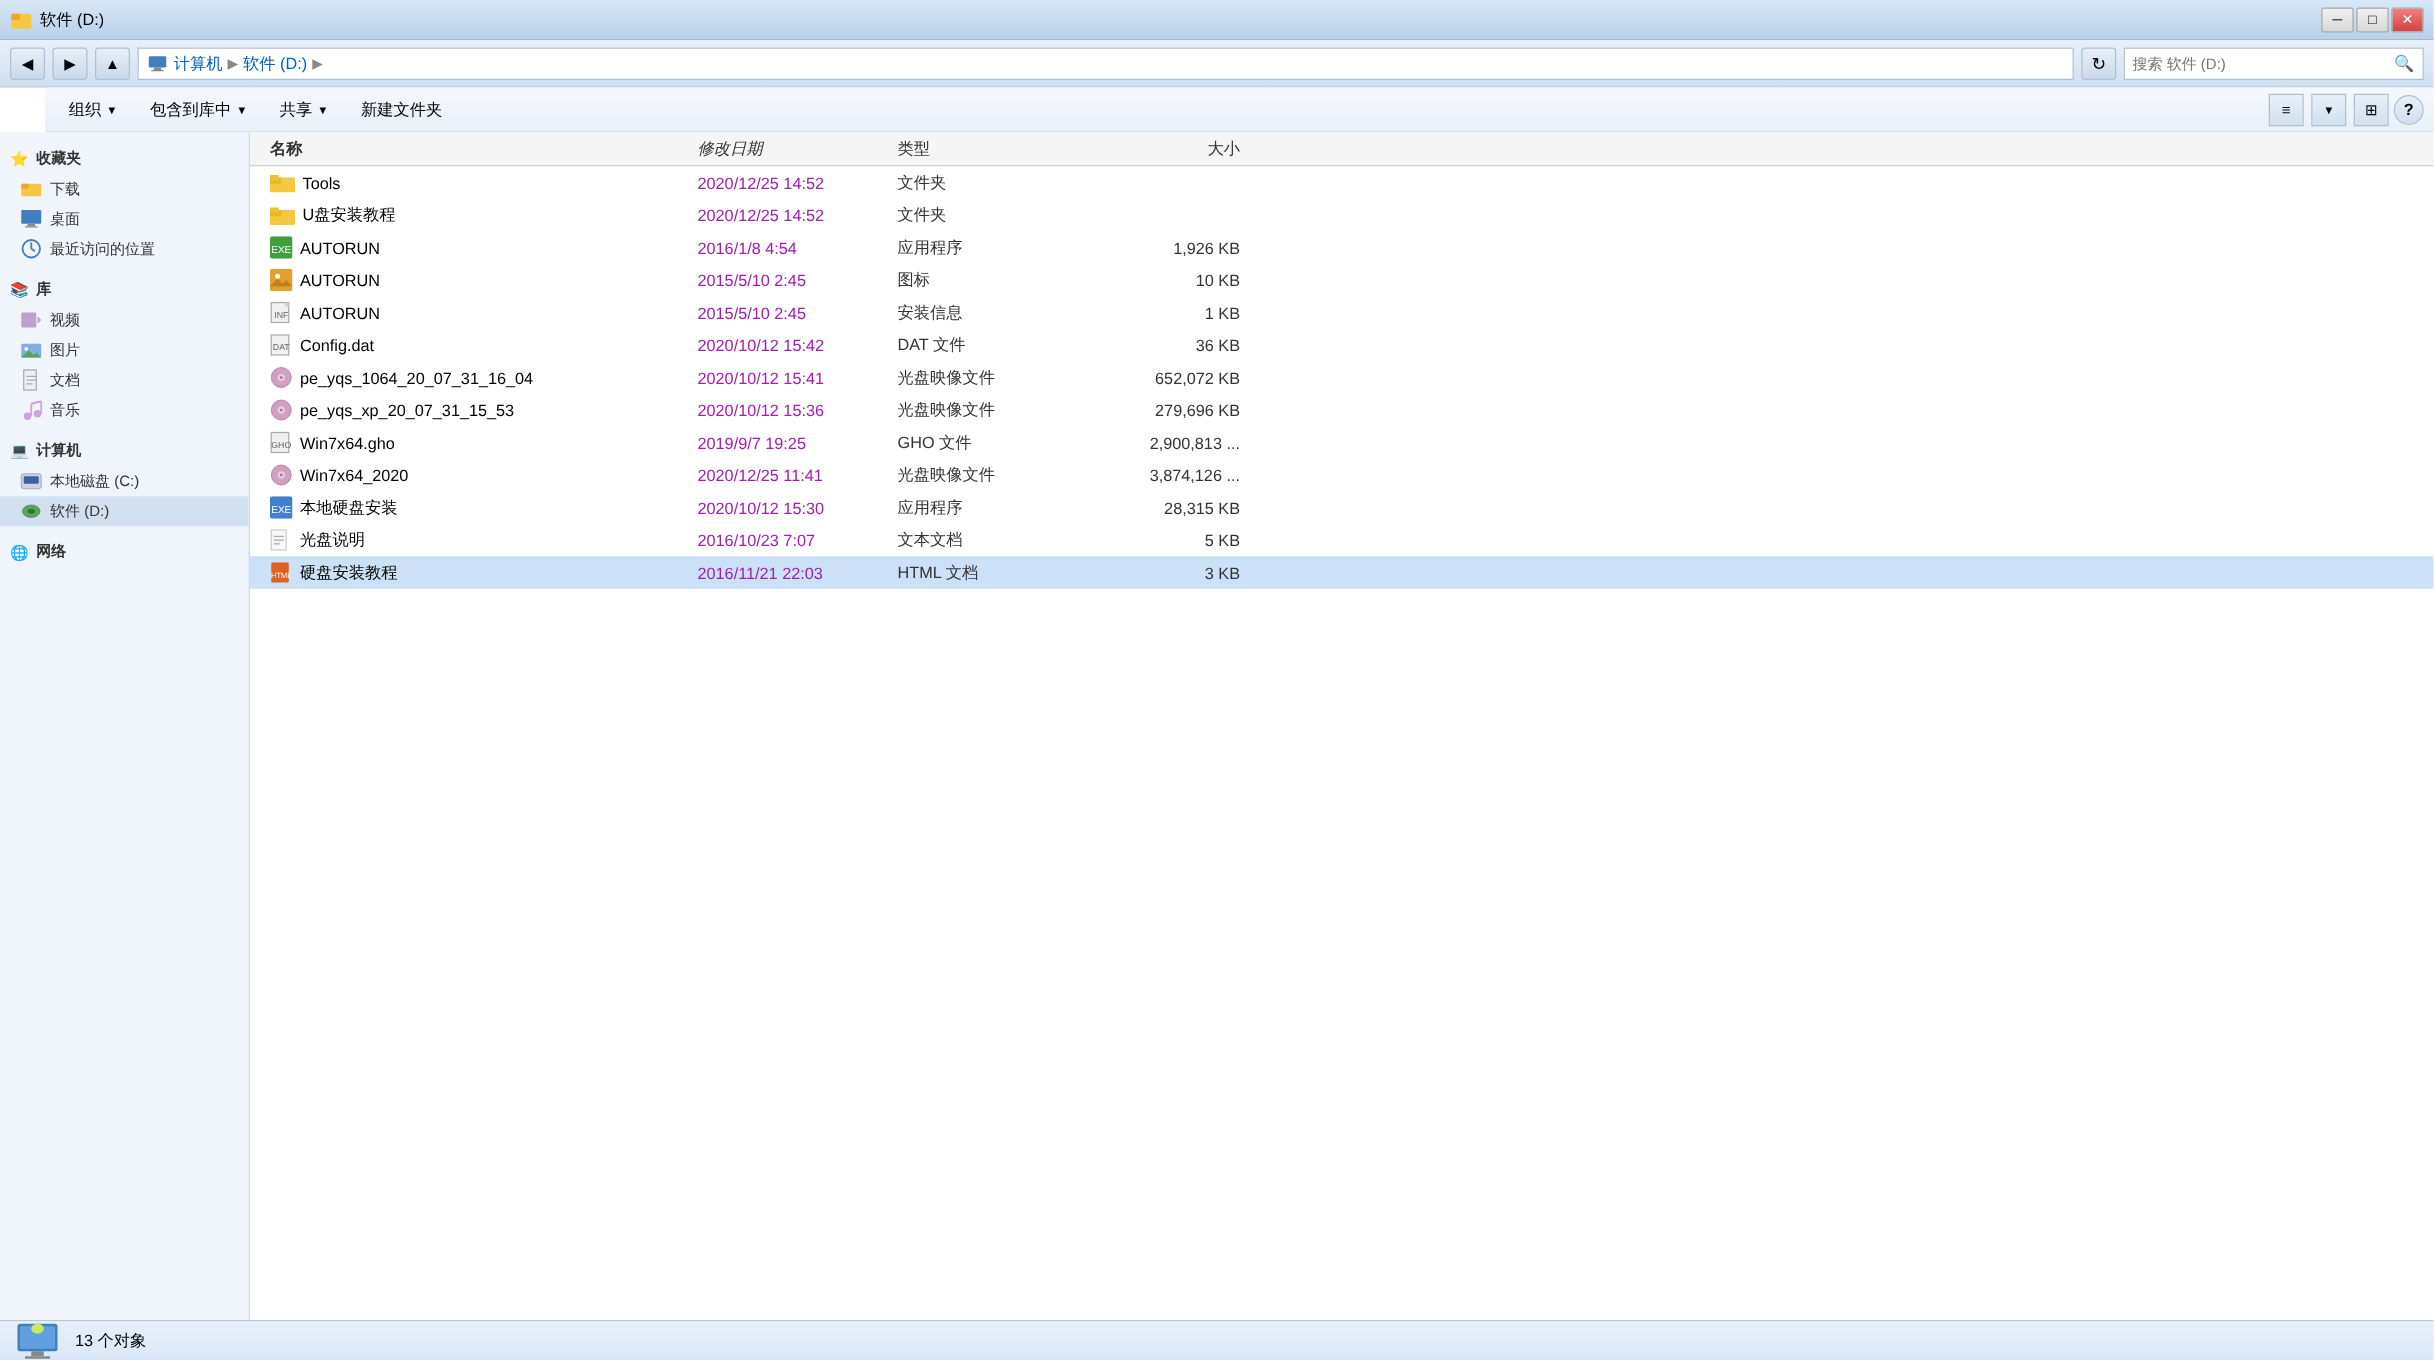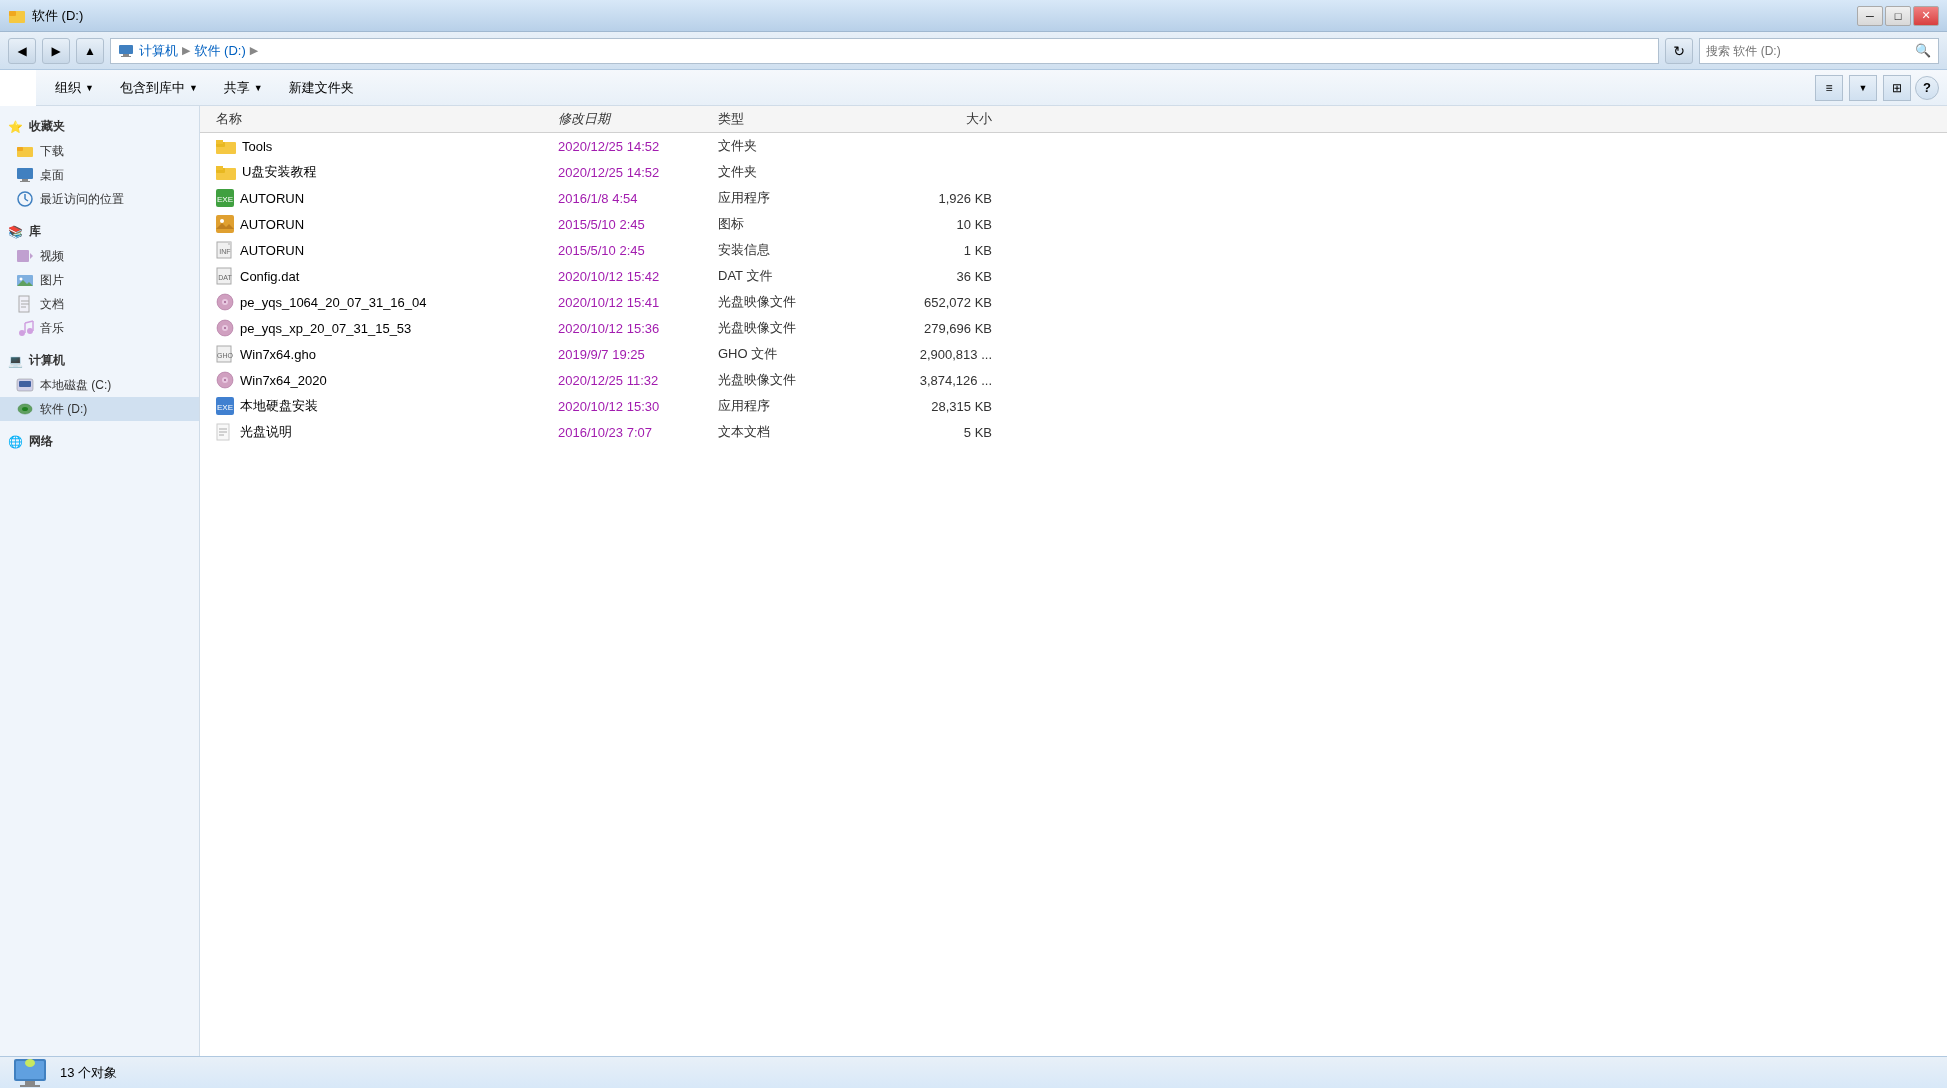--- a/index.html
+++ b/index.html
@@ -457,21 +457,21 @@
     <div class="sidebar-section">
       <div class="sidebar-section-header">
         <span>🌐</span>
         <span>网络</span>
       </div>
     </div>
   </div>
 
   <div class="file-area">
     <div class="file-list-header">
-      <div class="col-name" style="cursor:pointer;">名称</div>
+      <div class="col-name" style="cursor:pointer;font-weight:bold;">名称</div>
       <div class="col-date" style="cursor:pointer;font-style:italic;">修改日期</div>
       <div class="col-type" style="cursor:pointer;">类型</div>
       <div class="col-size" style="cursor:pointer;">大小</div>
     </div>
 
     <div id="file-rows-container">
         <div class="file-row">
     <div class="file-row-name">
       <span style="display:inline-flex;align-items:center;">
               <svg width="20" height="16" viewBox="0 0 20 16">
@@ -608,21 +608,21 @@
     <div class="file-row-name">
       <span style="display:inline-flex;align-items:center;">
               <svg width="18" height="18" viewBox="0 0 18 18">
                 <ellipse cx="9" cy="9" rx="8" ry="8" fill="#d0a0c0" stroke="#a06090" stroke-width="0.5"></ellipse>
                 <ellipse cx="9" cy="9" rx="3" ry="3" fill="#e8c8e0"></ellipse>
                 <ellipse cx="9" cy="9" rx="1" ry="1" fill="#a06090"></ellipse>
               </svg>
             </span>
       <span>Win7x64_2020</span>
     </div>
-    <div class="file-row-date">2020/12/25 11:32</div>
+    <div class="file-row-date">2020/12/25 11:41</div>
     <div class="file-row-type">光盘映像文件</div>
     <div class="file-row-size">3,874,126 ...</div>
   </div>
         <div class="file-row">
     <div class="file-row-name">
       <span style="display:inline-flex;align-items:center;">
               <svg width="18" height="18" viewBox="0 0 18 18">
                 <rect x="0" y="0" width="18" height="18" fill="#4080d0" rx="2"></rect>
                 <text x="9" y="13" text-anchor="middle" fill="white" font-size="8" font-family="Arial">EXE</text>
               </svg>
@@ -641,20 +641,34 @@
                 <line x1="3" y1="6" x2="11" y2="6" stroke="#aaa" stroke-width="1"></line>
                 <line x1="3" y1="9" x2="11" y2="9" stroke="#aaa" stroke-width="1"></line>
                 <line x1="3" y1="12" x2="8" y2="12" stroke="#aaa" stroke-width="1"></line>
               </svg>
             </span>
       <span>光盘说明</span>
     </div>
     <div class="file-row-date">2016/10/23 7:07</div>
     <div class="file-row-type">文本文档</div>
     <div class="file-row-size">5 KB</div>
+  </div>
+        <div class="file-row selected">
+    <div class="file-row-name">
+      <span style="display:inline-flex;align-items:center;">
+              <svg width="18" height="18" viewBox="0 0 18 18">
+                <rect x="1" y="1" width="14" height="16" fill="#e06020" rx="1"></rect>
+                <text x="9" y="13" text-anchor="middle" fill="white" font-size="6" font-family="Arial">HTML</text>
+              </svg>
+            </span>
+      <span>硬盘安装教程</span>
+    </div>
+    <div class="file-row-date">2016/11/21 22:03</div>
+    <div class="file-row-type">HTML 文档</div>
+    <div class="file-row-size">3 KB</div>
   </div>
       </div>
   </div>
 </div>
 
 <div class="status-bar">
   <div style="width:36px;height:36px;display:flex;align-items:center;justify-content:center;">
     <svg width="36" height="36" viewBox="0 0 36 36">
       <rect x="2" y="4" width="32" height="22" fill="#4080c0" rx="2"></rect>
       <rect x="4" y="6" width="28" height="18" fill="#60a0e0" rx="1"></rect>

